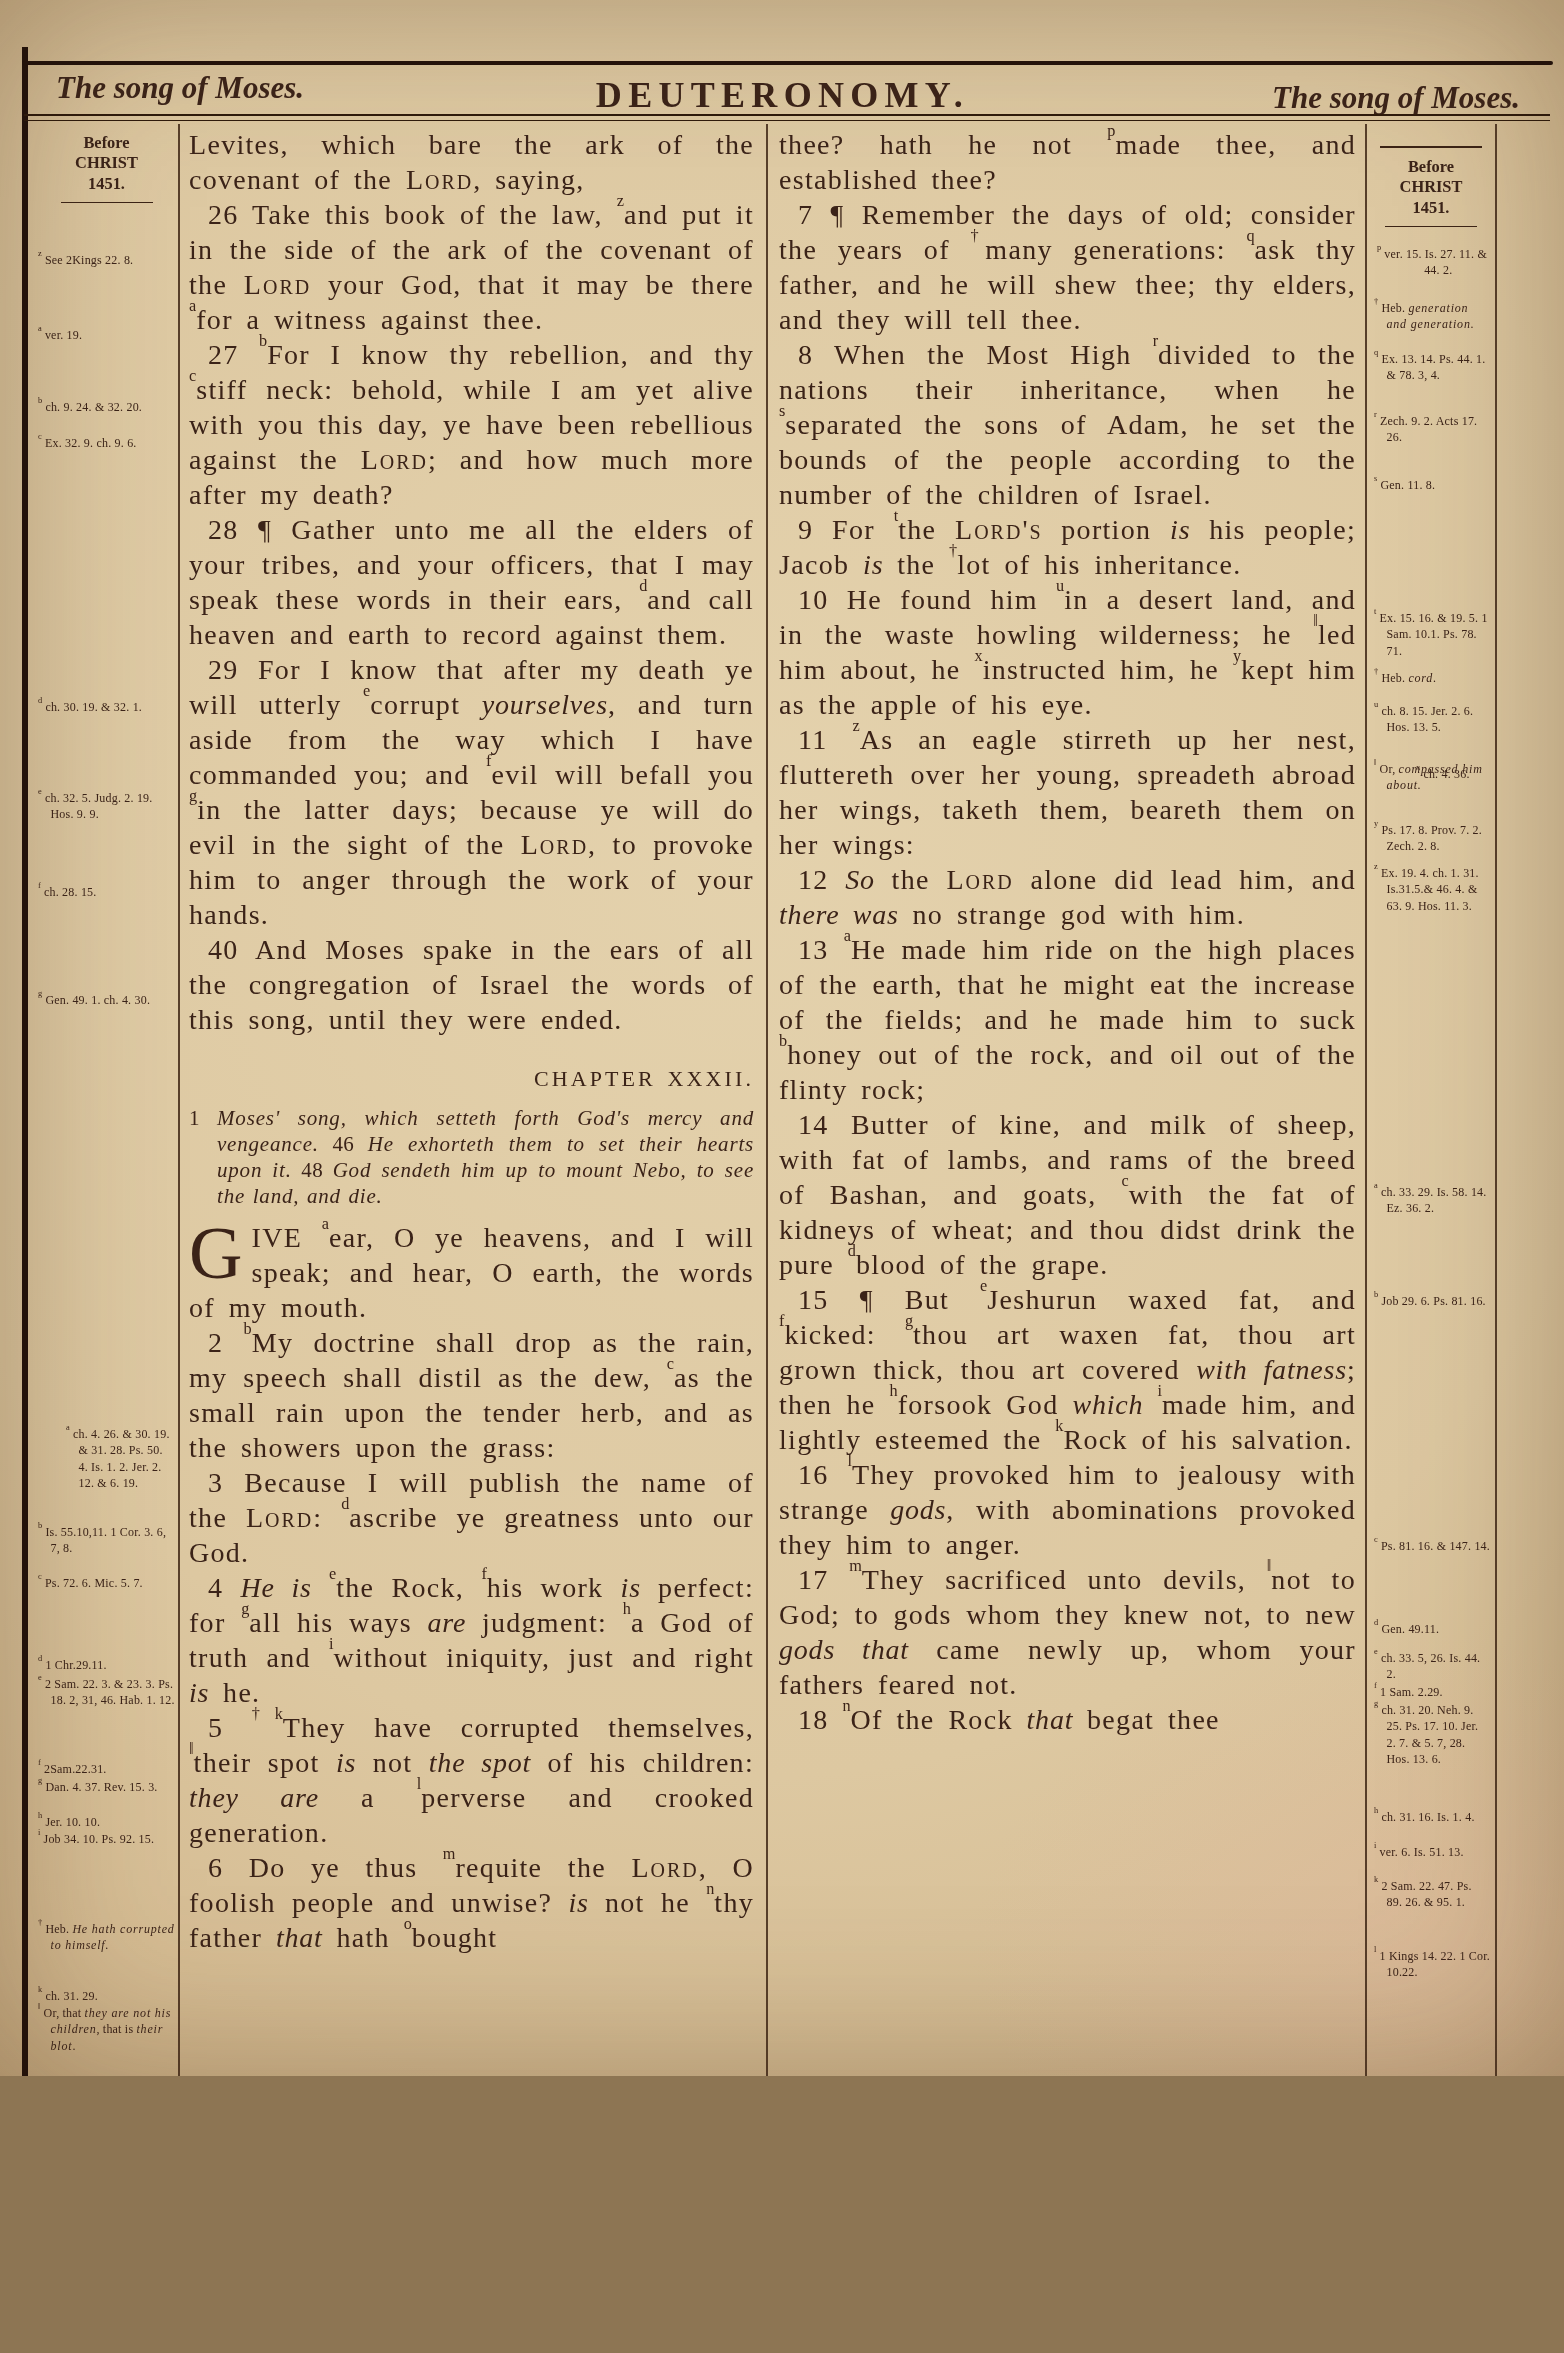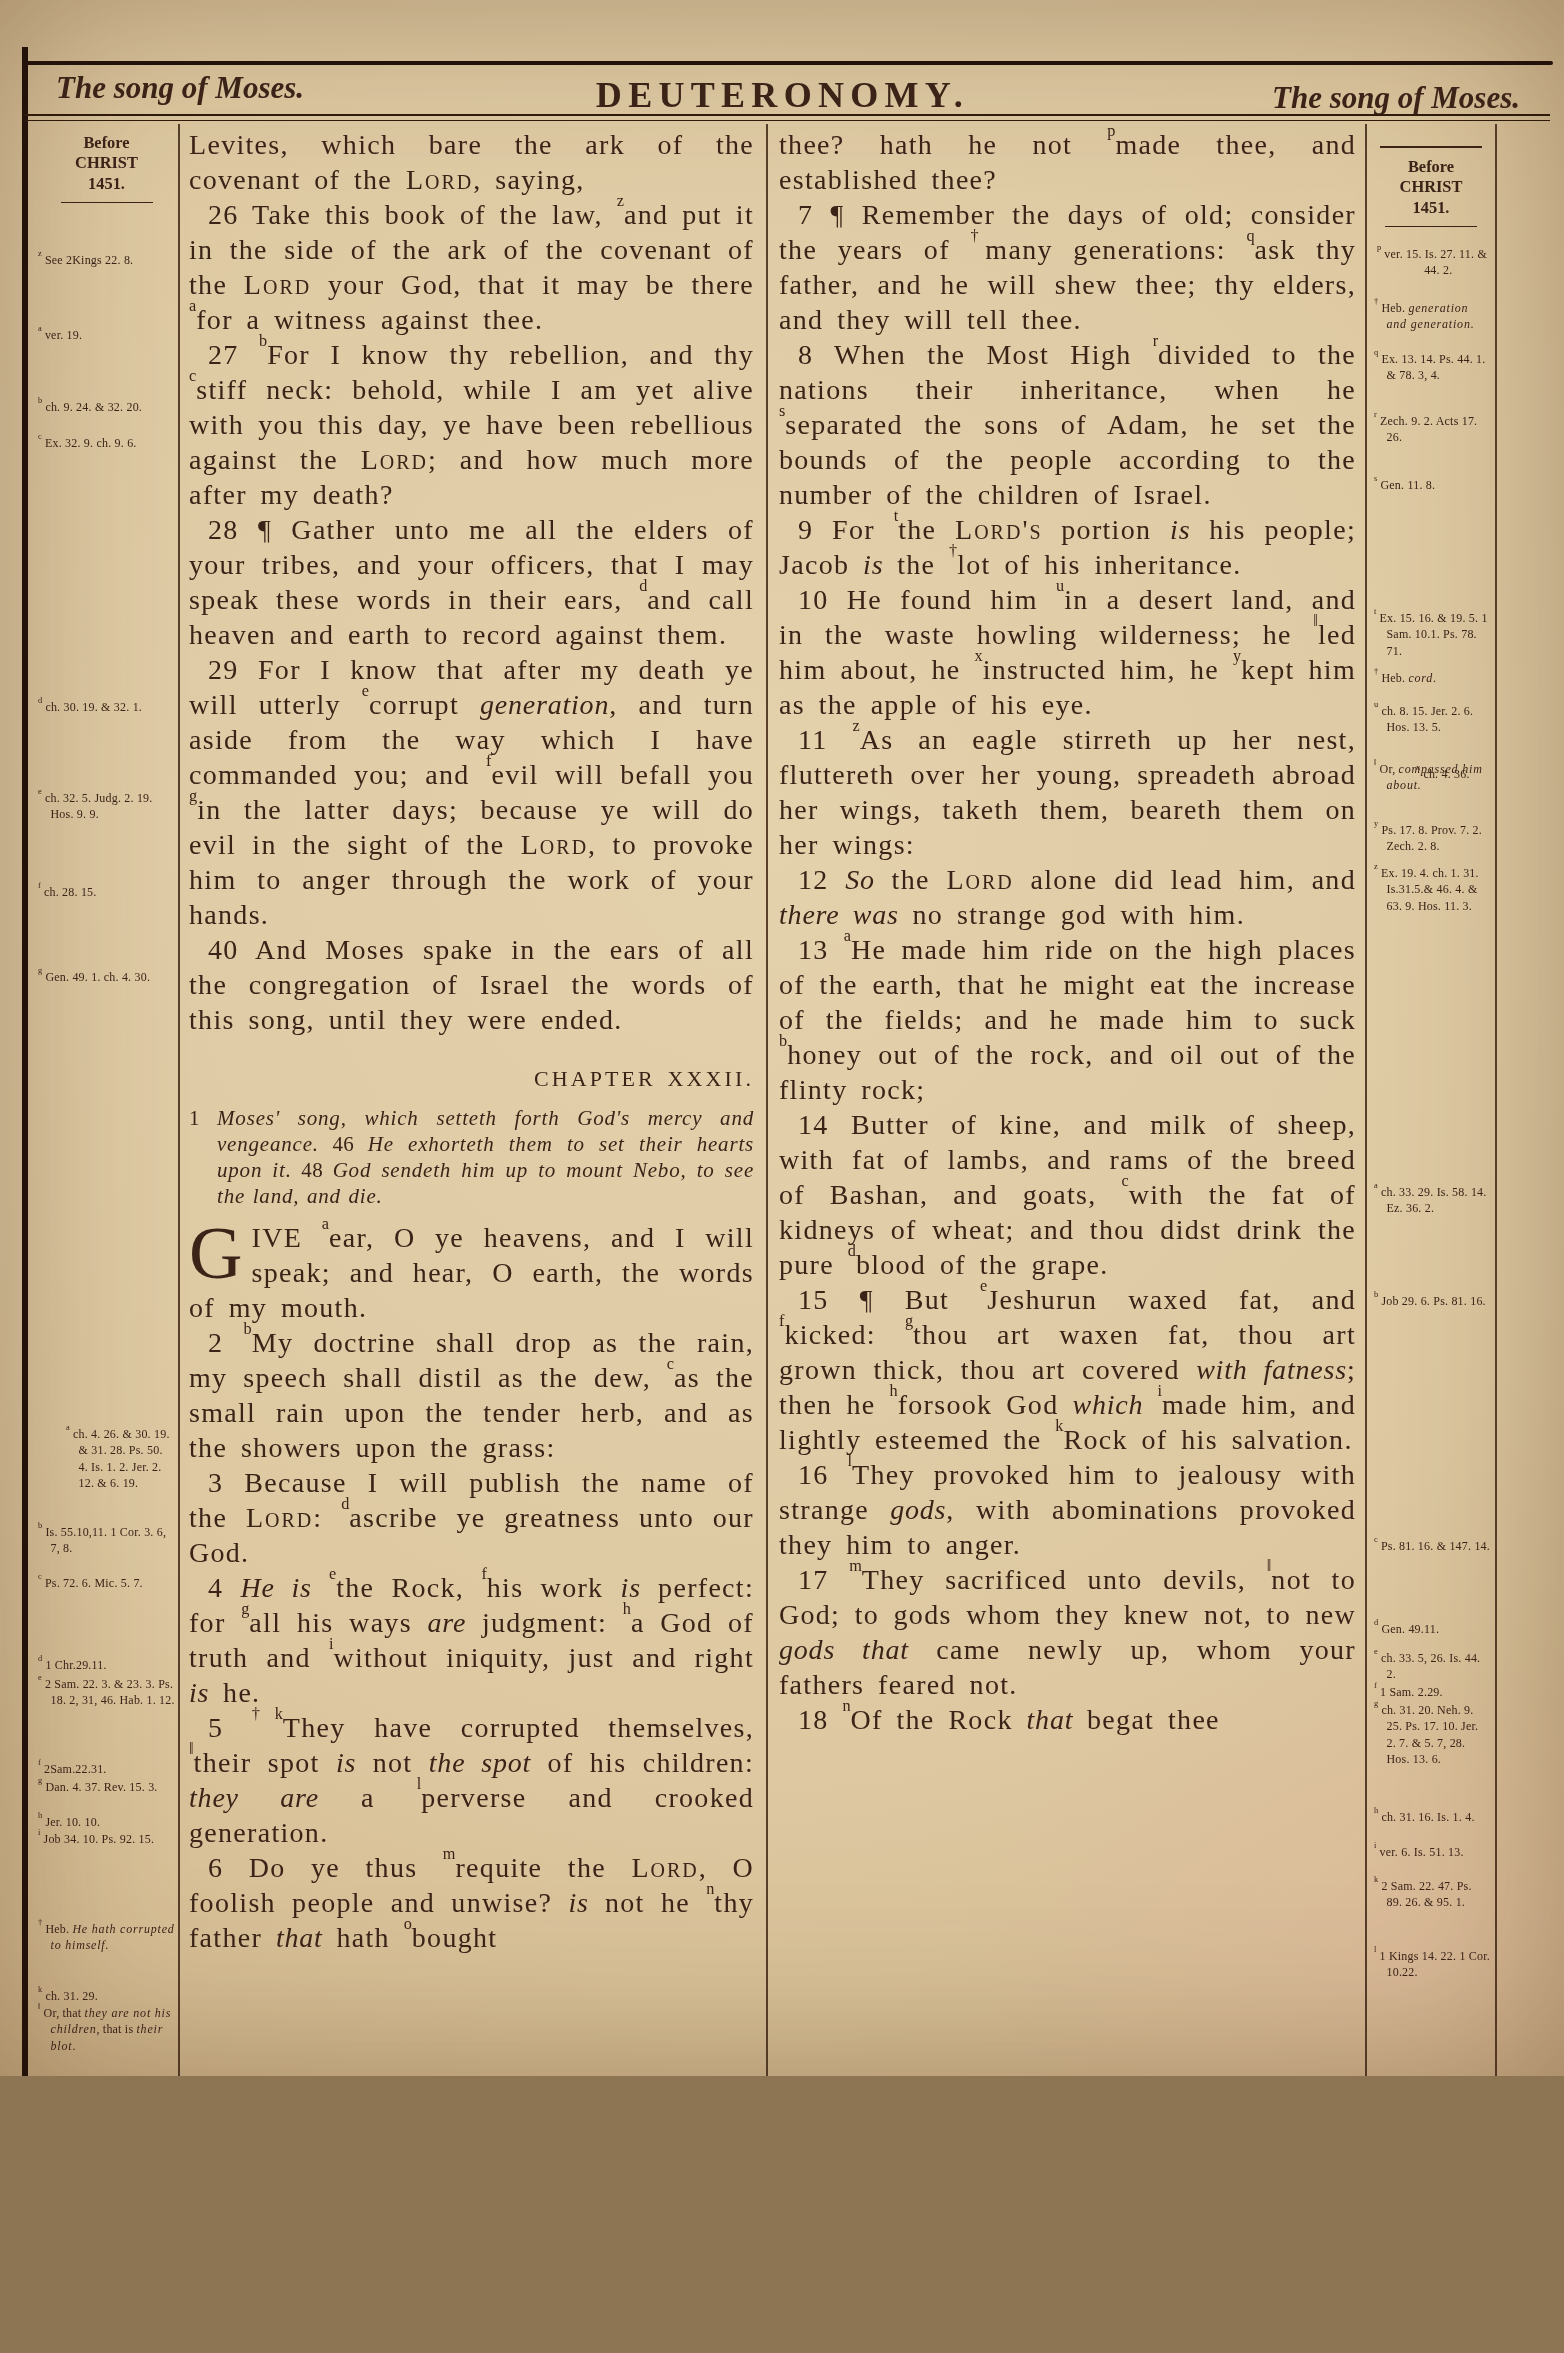--- a/index.html
+++ b/index.html
@@ -80,21 +80,21 @@
   </div>
 
   <div class="notes" style="left:38px;width:137px;">
       <div class="note" style="top: 252px;"><sup>z</sup> See 2Kings 22. 8.</div>
       <div class="note" style="top: 327px;"><sup>a</sup> ver. 19.</div>
       <div class="note" style="top: 399px;"><sup>b</sup> ch. 9. 24. &amp; 32. 20.</div>
       <div class="note" style="top: 435px;"><sup>c</sup> Ex. 32. 9. ch. 9. 6.</div>
       <div class="note" style="top: 699px;"><sup>d</sup> ch. 30. 19. &amp; 32. 1.</div>
       <div class="note" style="top: 790px;"><sup>e</sup> ch. 32. 5. Judg. 2. 19. Hos. 9. 9.</div>
       <div class="note" style="top: 884px;"><sup>f</sup> ch. 28. 15.</div>
-      <div class="note" style="top: 969px;"><sup>g</sup> Gen. 49. 1. ch. 4. 30.</div>
+      <div class="note" style="top: 992px;"><sup>g</sup> Gen. 49. 1. ch. 4. 30.</div>
       <div class="note" style="top: 1426px; margin-left: 28px;"><sup>a</sup> ch. 4. 26. &amp; 30. 19. &amp; 31. 28. Ps. 50. 4. Is. 1. 2. Jer. 2. 12. &amp; 6. 19.</div>
       <div class="note" style="top: 1524px;"><sup>b</sup> Is. 55.10,11. 1 Cor. 3. 6, 7, 8.</div>
       <div class="note" style="top: 1575px;"><sup>c</sup> Ps. 72. 6. Mic. 5. 7.</div>
       <div class="note" style="top: 1657px;"><sup>d</sup> 1 Chr.29.11.</div>
       <div class="note" style="top: 1676px;"><sup>e</sup> 2 Sam. 22. 3. &amp; 23. 3. Ps. 18. 2, 31, 46. Hab. 1. 12.</div>
       <div class="note" style="top: 1761px;"><sup>f</sup> 2Sam.22.31.</div>
       <div class="note" style="top: 1779px;"><sup>g</sup> Dan. 4. 37. Rev. 15. 3.</div>
       <div class="note" style="top: 1814px;"><sup>h</sup> Jer. 10. 10.</div>
       <div class="note" style="top: 1831px;"><sup>i</sup> Job 34. 10. Ps. 92. 15.</div>
       <div class="note" style="top: 1921px;"><sup>†</sup> Heb. <i>He hath corrupted to himself.</i></div>
@@ -137,21 +137,21 @@
   <div class="vrule" style="left:178px;"></div>
   <div class="vrule" style="left:766px;"></div>
   <div class="vrule" style="left:1365px;"></div>
   <div class="vrule" style="left:1495px;"></div>
 
   <div class="col" style="left:189px;width:565px;">
       <p class="cont">Levites, which bare the ark of the covenant of the <span class="sc">Lord</span>, saying,</p>
       <p class="verse">26 Take this book of the law, <sup>z</sup>and put it in the side of the ark of the covenant of the <span class="sc">Lord</span> your God, that it may be there <sup>a</sup>for a witness against thee.</p>
       <p class="verse">27 <sup>b</sup>For I know thy rebellion, and thy <sup>c</sup>stiff neck: behold, while I am yet alive with you this day, ye have been rebellious against the <span class="sc">Lord</span>; and how much more after my death?</p>
       <p class="verse">28 ¶ Gather unto me all the elders of your tribes, and your officers, that I may speak these words in their ears, <sup>d</sup>and call heaven and earth to record against them.</p>
-      <p class="verse">29 For I know that after my death ye will utterly <sup>e</sup>corrupt <i>generation</i>, and turn aside from the way which I have commanded you; and <sup>f</sup>evil will befall you <sup>g</sup>in the latter days; because ye will do evil in the sight of the <span class="sc">Lord</span>, to provoke him to anger through the work of your hands.</p>
+      <p class="verse">29 For I know that after my death ye will utterly <sup>e</sup>corrupt <i>yourselves</i>, and turn aside from the way which I have commanded you; and <sup>f</sup>evil will befall you <sup>g</sup>in the latter days; because ye will do evil in the sight of the <span class="sc">Lord</span>, to provoke him to anger through the work of your hands.</p>
       <p class="verse">40 And Moses spake in the ears of all the congregation of Israel the words of this song, until they were ended.</p>
       <p class="chapter">CHAPTER XXXII.</p>
       <p class="argument">1 <i>Moses' song, which setteth forth God's mercy and vengeance.</i> 46 <i>He exhorteth them to set their hearts upon it.</i> 48 <i>God sendeth him up to mount Nebo, to see the land, and die.</i></p>
       <p class="opening"><span class="drop">G</span>IVE <sup>a</sup>ear, O ye heavens, and I will speak; and hear, O earth, the words of my mouth.</p>
       <p class="verse">2 <sup>b</sup>My doctrine shall drop as the rain, my speech shall distil as the dew, <sup>c</sup>as the small rain upon the tender herb, and as the showers upon the grass:</p>
       <p class="verse">3 Because I will publish the name of the <span class="sc">Lord</span>: <sup>d</sup>ascribe ye greatness unto our God.</p>
       <p class="verse">4 <i>He is</i> <sup>e</sup>the Rock, <sup>f</sup>his work <i>is</i> perfect: for <sup>g</sup>all his ways <i>are</i> judgment: <sup>h</sup>a God of truth and <sup>i</sup>without iniquity, just and right <i>is</i> he.</p>
       <p class="verse">5 <sup>†k</sup>They have corrupted themselves, <sup>‖</sup>their spot <i>is</i> not <i>the spot</i> of his children: <i>they are</i> a <sup>l</sup>perverse and crooked generation.</p>
       <p class="verse">6 Do ye thus <sup>m</sup>requite the <span class="sc">Lord</span>, O foolish people and unwise? <i>is</i> not he <sup>n</sup>thy father <i>that</i> hath <sup>o</sup>bought</p>
     </div>

